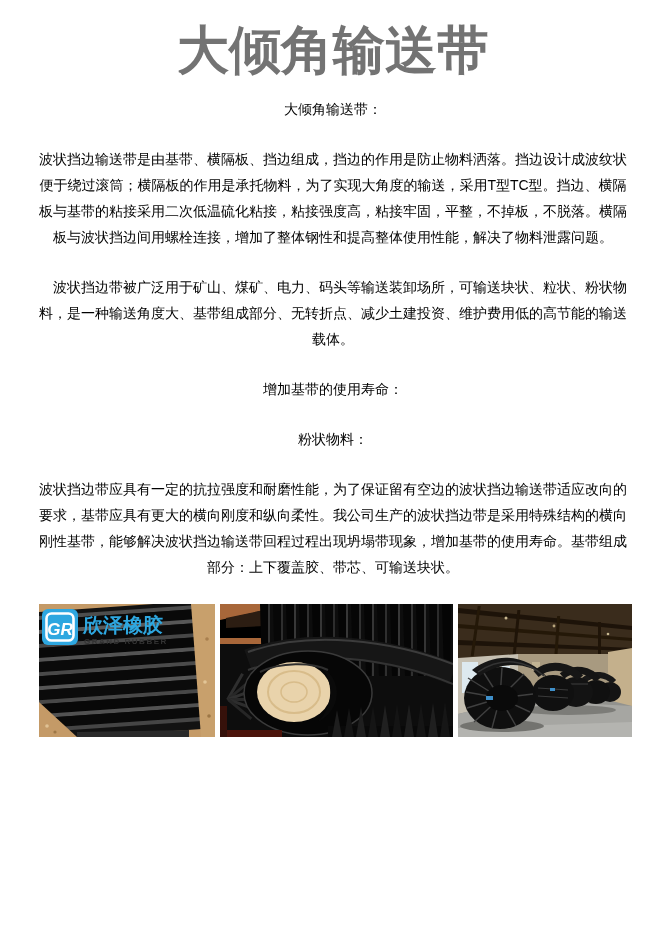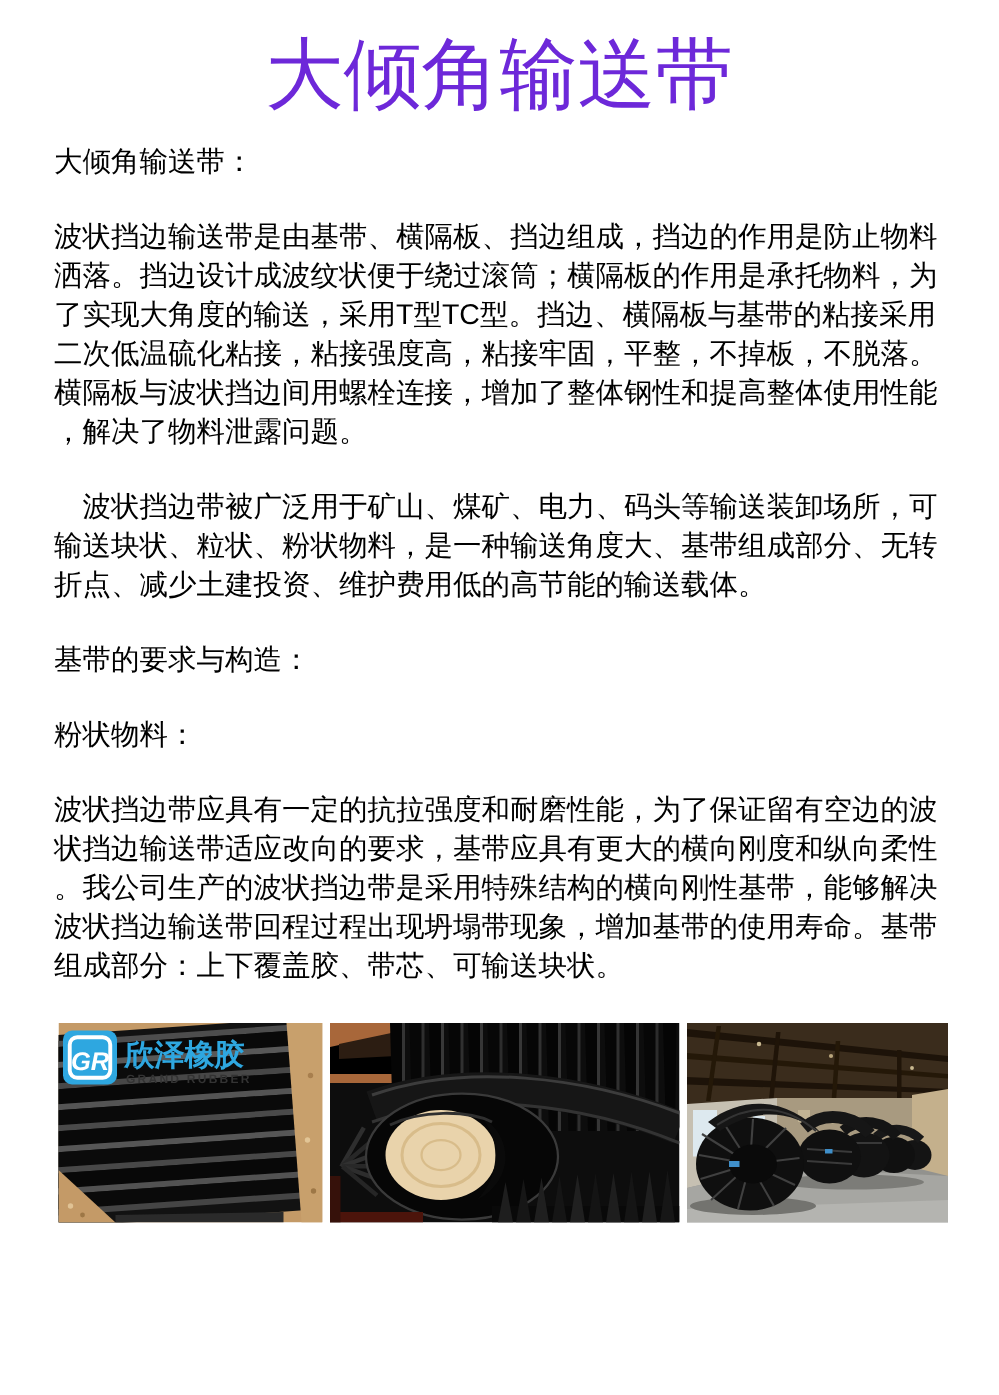--- a/index.html
+++ b/index.html
@@ -9,55 +9,55 @@
     background: #ffffff;
     font-family: "Liberation Sans", "DejaVu Sans", sans-serif;
     color: #000000;
     overflow: hidden;
   }
   .doc { padding: 20px 36px 0 36px; width: 666px; }
   h1.title {
     margin: 0 0 16px 0;
     font-size: 52px;
     line-height: 60px;
-    font-weight: 400;
+    font-weight: 700;
     text-align: center;
-    color: #6d28d9;
+    color: #737373;
     letter-spacing: 0px;
     white-space: nowrap;
   }
   p.body-par {
     margin: 0 0 24px 0;
-    font-size: 19px;
+    font-size: 14px;
     line-height: 26px;
     color: #000;
     word-break: break-all;
     line-break: anywhere;
-    text-align: left;
+    text-align: center;
   }
   .photo-row {
     display: flex;
     gap: 5px;
     margin: 16px 0 17px 3px;
     height: 133px;
   }
   .photo { display: block; height: 133px; }
   .photo svg { display: block; }
 </style>
 </head>
 <body>
 
 <div class="doc">
 
   <h1 class="title">大倾角输送带</h1>
 
   <p class="body-par">大倾角输送带：</p>
   <p class="body-par">波状挡边输送带是由基带、横隔板、挡边组成，挡边的作用是防止物料洒落。挡边设计成波纹状便于绕过滚筒；横隔板的作用是承托物料，为了实现大角度的输送，采用T型TC型。挡边、横隔板与基带的粘接采用二次低温硫化粘接，粘接强度高，粘接牢固，平整，不掉板，不脱落。横隔板与波状挡边间用螺栓连接，增加了整体钢性和提高整体使用性能，解决了物料泄露问题。</p>
   <p class="body-par">　波状挡边带被广泛用于矿山、煤矿、电力、码头等输送装卸场所，可输送块状、粒状、粉状物料，是一种输送角度大、基带组成部分、无转折点、减少土建投资、维护费用低的高节能的输送载体。</p>
-  <p class="body-par">基带的要求与构造：</p>
+  <p class="body-par">增加基带的使用寿命：</p>
   <p class="body-par">粉状物料：</p>
   <p class="body-par">波状挡边带应具有一定的抗拉强度和耐磨性能，为了保证留有空边的波状挡边输送带适应改向的要求，基带应具有更大的横向刚度和纵向柔性。我公司生产的波状挡边带是采用特殊结构的横向刚性基带，能够解决波状挡边输送带回程过程出现坍塌带现象，增加基带的使用寿命。基带组成部分：上下覆盖胶、带芯、可输送块状。</p>
 
   <div class="photo-row">
 
     <div class="photo">
       <svg width="176" height="133" viewBox="0 0 176 133">
 
         <rect x="0" y="0" width="176" height="133" fill="#c49a67"></rect>
         <circle cx="165" cy="20" r="2" fill="#a87f4e"></circle>

